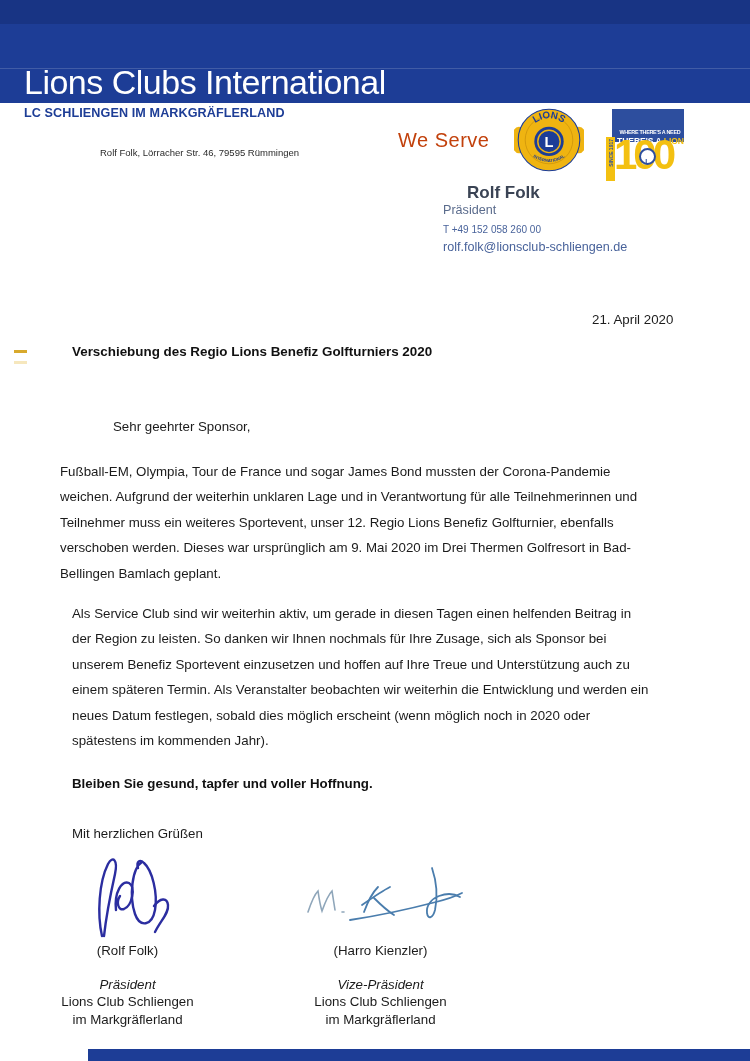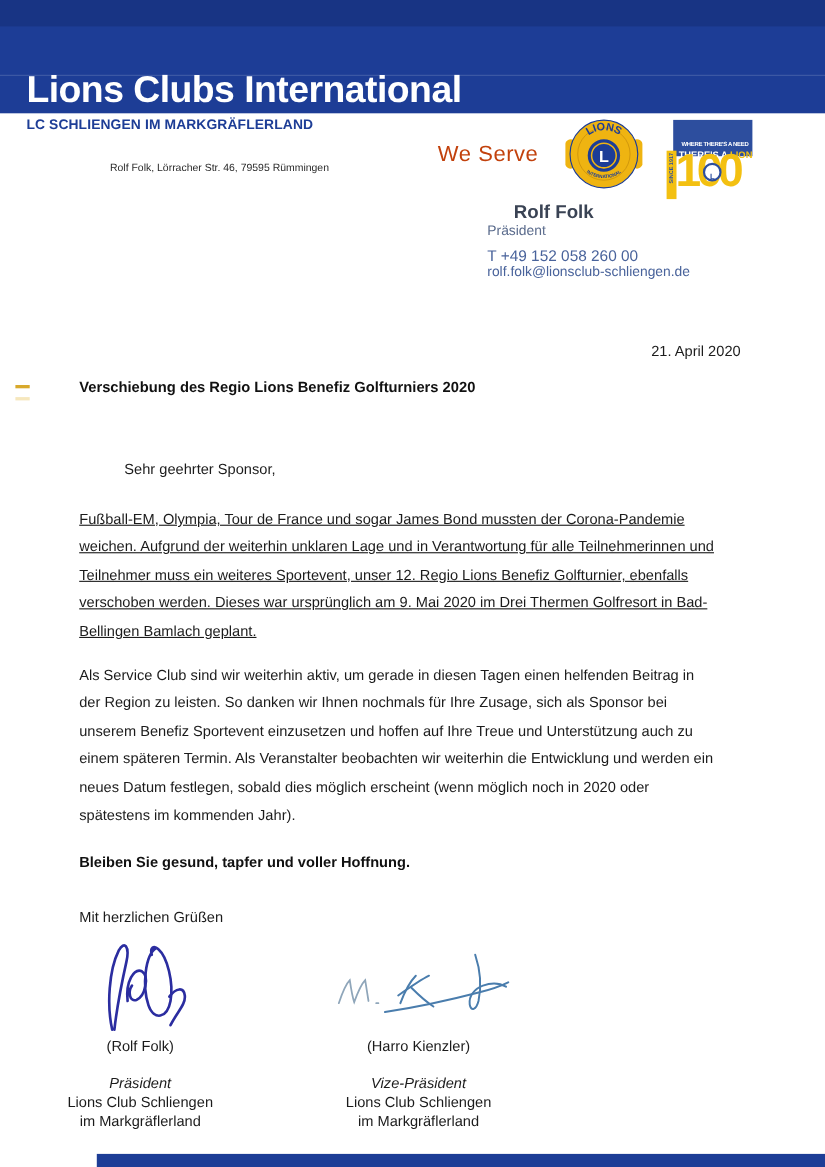--- a/index.html
+++ b/index.html
@@ -10,52 +10,52 @@
     font-family:"Liberation Sans", sans-serif; color:#1b1b1b;
   }
   .abs { position:absolute; }
 
   
   .band-top { left:0; top:0; width:750px; height:103px; background:#1d3d96; }
   .band-top .band-shade { position:absolute; left:0; top:0; width:100%; height:24px; background:rgba(0,0,30,0.14); }
   .band-top .band-seam { position:absolute; left:0; top:68px; width:100%; height:1px; background:rgba(255,255,255,0.16); }
   .org-title {
     position:absolute; left:24px; bottom:1px;
-    font-size:34px; font-weight:bold; color:#ffffff; letter-spacing:-0.5px; white-space:nowrap;
+    font-size:34px; font-weight:normal; color:#ffffff; letter-spacing:-0.5px; white-space:nowrap;
   }
   .club-subtitle { left:24px; top:106px; font-size:12.6px; font-weight:bold; color:#1d3d96; letter-spacing:0.1px; }
   .sender-line { left:72px; top:147px; font-size:9.5px; color:#2a2a2a;padding-left:28px; }
   .motto { left:398px; top:129px; font-size:20px; color:#c2410c; letter-spacing:0.5px; }
 
   
   .centennial { left:606px; top:109px; width:78px; height:72px; }
   .cent-header { position:absolute; left:6px; top:0; width:72px; height:33px; background:#2d4e9e; padding-top:20px; text-align:right; }
   .cent-line1 { font-size:6px; font-weight:bold; color:#ffffff; letter-spacing:-0.3px; white-space:nowrap; transform:scale(0.9); transform-origin:center; }
   .cent-line2 { font-size:8.5px; font-weight:bold; color:#ffffff; white-space:nowrap; margin-top:1px; }
   .cent-line2 .hl { color:#f3c011; }
   .cent-strip { position:absolute; left:0; top:28px; width:9px; height:44px; background:#f3c011; overflow:hidden; }
   .cent-strip span { display:block; writing-mode:vertical-rl; transform:rotate(180deg); font-size:5px; font-weight:bold; color:#2d4e9e; margin:2px auto 0; white-space:nowrap; }
   .cent-number { position:absolute; left:8px; top:24px; font-size:42px; line-height:44px; font-weight:bold; color:#f3c011; letter-spacing:-4px; }
   .cent-mini-emblem { position:absolute; left:33px; top:39px; width:17px; height:17px; border:2.5px solid #2d4e9e; border-radius:50%; background:#ffffff; text-align:center; }
   .cent-mini-emblem span { font-size:7px; font-weight:bold; color:#2d4e9e; line-height:12px; }
 
   
   .contact-name { left:443px; top:183px; font-size:17px; font-weight:bold; color:#3a4354;margin-left:24px; }
   .contact-role { left:443px; top:203px; font-size:12.6px; color:#5a6b8c; }
-  .contact-phone { left:443px; top:224px; font-size:14px; color:#49639b; }
+  .contact-phone { left:443px; top:224px; font-size:10px; color:#49639b; }
   .contact-email { left:443px; top:240px; font-size:12.6px; color:#49639b; }
 
   
   .date-line { left:592px; top:312px; font-size:13.3px; color:#1d1d1d; }
   .margin-mark-1 { left:14px; top:350px; width:13px; height:2.5px; background:#d8a92c; }
   .margin-mark-2 { left:14px; top:361px; width:13px; height:3px; background:#f6e7bd; }
   .subject-line { left:72px; top:344px; font-size:13.4px; font-weight:bold; color:#111111; }
   .body-text { font-size:13.3px; line-height:25.4px; color:#1b1b1b; }
   .salutation { left:72px; top:414px;margin-left:41px; }
-  .para-1 { left:72px; top:459px; width:645px;text-decoration:underline; }
+  .para-1 { left:60px; top:459px; width:645px; }
   .para-2 { left:72px; top:601px; width:645px; }
   .closing-bold { left:72px; top:771px; font-weight:bold; color:#111111; }
   .closing-salutation { left:72px; top:821px; }
 
   
   .sig-left { left:86px; top:848px; }
   .sig-right { left:298px; top:860px; }
   .sig-col { width:175px; text-align:center; font-size:13.3px; color:#1b1b1b; }
   .col-left { left:40px; }
   .col-right { left:293px; }

